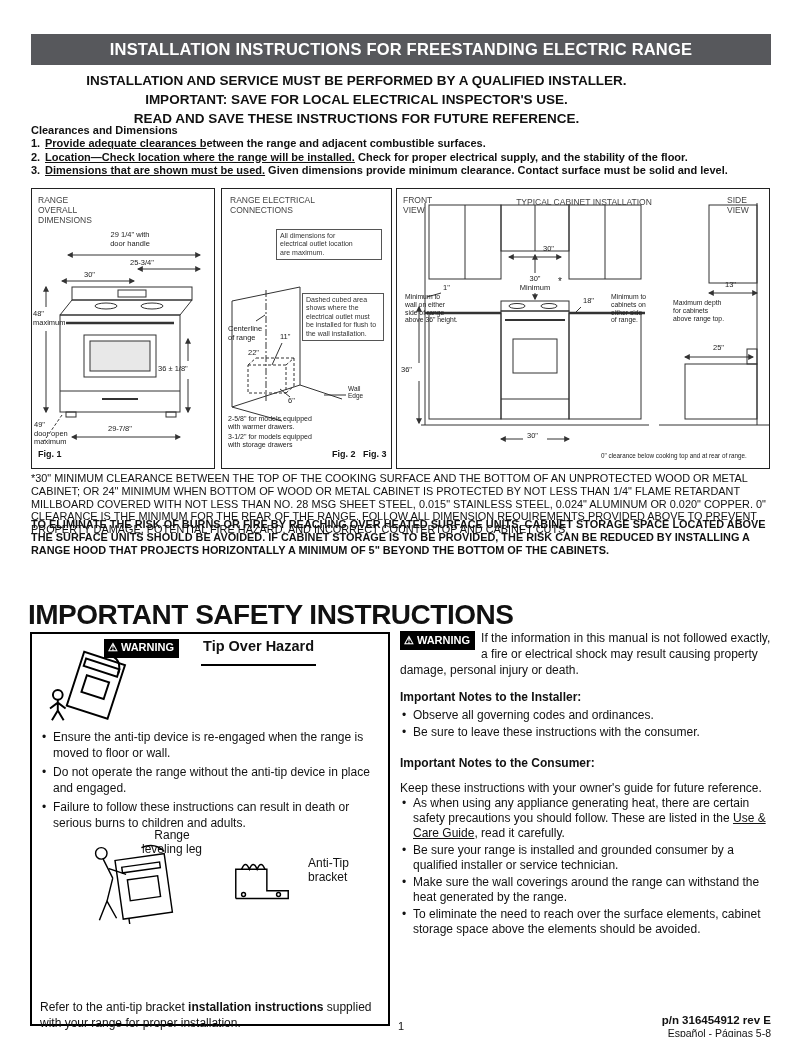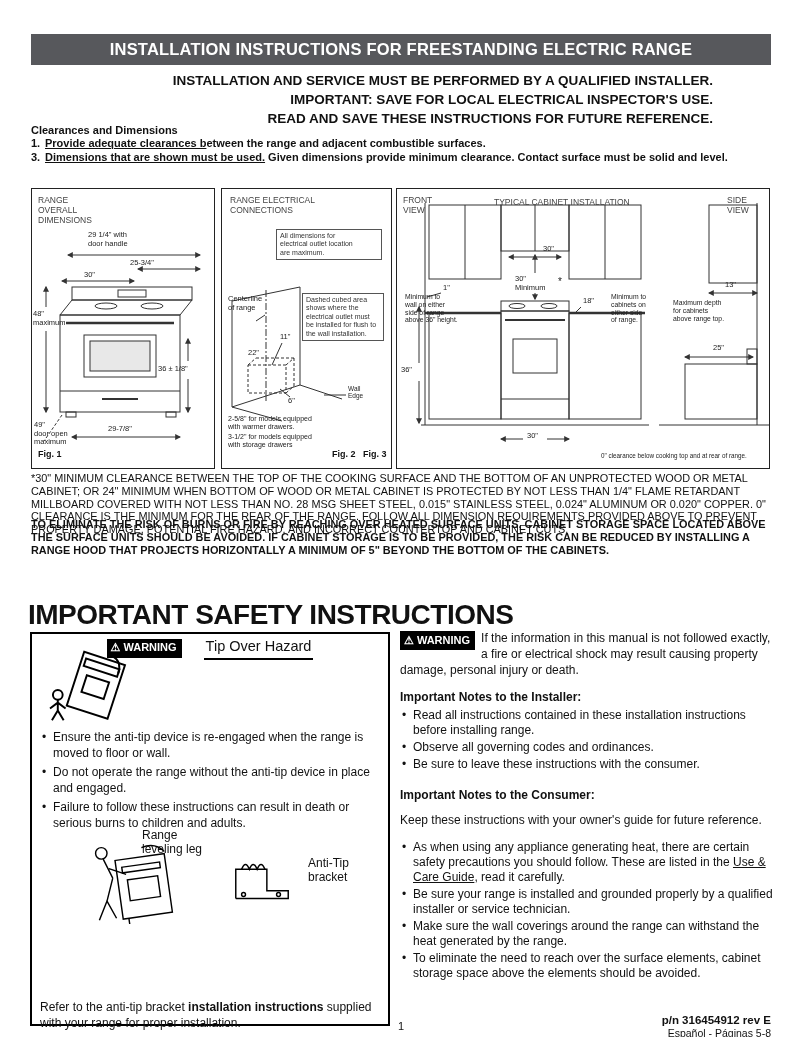--- a/index.html
+++ b/index.html
@@ -2,43 +2,43 @@
 <html><head>
 <meta charset="utf-8">
 <style>
   *{box-sizing:border-box}
   body{margin:0;background:#fff}
   .page{position:relative;width:802px;height:1037px;background:#fff;color:#111;
         font-family:"Liberation Sans",sans-serif;overflow:hidden}
   .abs{position:absolute}
   .hdr{position:absolute;left:31px;top:34px;width:740px;height:31px;background:#57585C;
        color:#fff;font-weight:bold;font-size:16.5px;line-height:31px;text-align:center;letter-spacing:.2px}
-  .notices{position:absolute;left:0;top:71px;width:713px;text-align:right;
+  .notices{position:absolute;left:0;top:71px;width:713px;text-align:center;
            font-weight:bold;font-size:13.5px;line-height:19px}
   .clr-head{position:absolute;left:31px;top:124px;font-size:11px;font-weight:bold}
   .clr-items{position:absolute;left:31px;top:137px;width:741px;font-size:11px;font-weight:bold;line-height:13.5px}
   .clr-items .num{display:inline-block;width:14px}
   .u{text-decoration:underline}
   .figbox{position:absolute;top:188px;height:281px;border:1px solid #222;background:#fff}
   .fig-svg{position:absolute;left:0;top:0}
   .fl{position:absolute;font-size:7.5px;line-height:1.15;white-space:pre-line;color:#222}
-  .flc{text-align:left}
+  .flc{text-align:center}
   .fig-title{position:absolute;font-size:8.5px;line-height:1.18;color:#444;white-space:pre-line}
   .fig-cap{position:absolute;font-size:9px;font-weight:bold;color:#111}
   .fig-note{position:absolute;border:1px solid #555;font-size:7px;line-height:1.2;
             padding:2px 3px;color:#333;white-space:pre-line;background:#fff}
   .para{position:absolute;left:31px;width:741px;font-size:10.9px;line-height:12.8px}
   .bold{font-weight:bold}
   .safety-h{position:absolute;left:28px;top:599px;font-size:28px;font-weight:bold;letter-spacing:-.5px}
   .tipbox{position:absolute;left:30px;top:632px;width:360px;height:394px;border:2px solid #000;
           font-size:12px;line-height:15.5px}
   .warn-badge{display:inline-flex;align-items:center;gap:3px;background:#000;color:#fff;
               font-weight:bold;font-size:11px;padding:1px 5px 2px 4px;vertical-align:middle}
   .warn-tri{font-size:11px;line-height:1}
-  .tip-title{font-size:14.5px;font-weight:normal;border-bottom:2px solid #000;padding:0 2px 4px;margin-left:22px}
+  .tip-title{font-size:14.5px;font-weight:bold;border-bottom:2px solid #000;padding:0 2px 10px;margin-left:22px}
   .bul{position:relative;padding-left:13px;margin-bottom:4px}
   .bul:before{content:"\2022";position:absolute;left:2px}
   .pre{white-space:pre-line}
   .rightcol{position:absolute;left:400px;top:630px;width:378px;font-size:12px;line-height:15px}
   .rightcol .bul{margin-bottom:2px}
   .subhead{font-weight:bold;margin:12px 0 3px}
   .footer-num{position:absolute;left:0;top:1020px;width:802px;text-align:center;font-size:11px}
   .pn{position:absolute;right:31px;top:1014px;font-size:11.5px;font-weight:bold}
   .es{position:absolute;right:31px;top:1027px;font-size:10.5px}
 </style>
@@ -51,20 +51,21 @@
 
   <div class="notices">
     <div>INSTALLATION AND SERVICE MUST BE PERFORMED BY A QUALIFIED INSTALLER.</div>
     <div>IMPORTANT: SAVE FOR LOCAL ELECTRICAL INSPECTOR'S USE.</div>
     <div>READ AND SAVE THESE INSTRUCTIONS FOR FUTURE REFERENCE.</div>
   </div>
 
   <div class="clr-head">Clearances and Dimensions</div>
   <div class="clr-items">
     <div><span class="num">1.</span><span class="u">Provide adequate clearances b</span><span>etween the range and adjacent combustible surfaces.</span></div>
+    <div><span class="num">2.</span><span class="u">Location—Check location where the range will be installed.</span><span> Check for proper electrical supply, and the stability of the floor.</span></div>
     <div><span class="num">3.</span><span class="u">Dimensions that are shown must be used.</span><span> Given dimensions provide minimum clearance. Contact surface must be solid and level.</span></div>
   </div>
 
   <div class="figbox" style="left:31px;width:184px">
     <svg class="fig-svg" width="184" height="279" viewBox="0 0 184 279">
       <defs>
           <marker id="m1" viewBox="0 0 10 10" refX="8" refY="5" markerWidth="6" markerHeight="6" orient="auto-start-reverse">
             <path d="M0 0L10 5L0 10z" fill="#333"></path>
           </marker>
         </defs>
@@ -127,21 +128,21 @@
         <line x1="60" y1="154" x2="50" y2="176"></line>
         <line x1="68" y1="208" x2="58" y2="200"></line>
         <line x1="124" y1="206" x2="102" y2="206"></line>
       </g>
     </svg>
     <span class="fig-title" style="left:8px;top:6px">RANGE ELECTRICAL
 CONNECTIONS</span>
     <div class="fig-note" style="left:54px;top:40px;width:106px">All dimensions for
 electrical outlet location
 are maximum.</div>
-    <span class="fl" style="left:6px;top:106px;width:38px">Centerline
+    <span class="fl" style="left:6px;top:136px;width:38px">Centerline
 of range</span>
     <div class="fig-note" style="left:80px;top:104px;width:82px">Dashed cubed area
 shows where the
 electrical outlet must
 be installed for flush to
 the wall installation.</div>
     <span class="fl" style="left:58px;top:144px">11"</span>
     <span class="fl" style="left:26px;top:160px">22"</span>
     <span class="fl" style="left:66px;top:208px">6"</span>
     <span class="fl" style="left:126px;top:196px;font-size:6.5px">Wall
@@ -290,31 +291,30 @@
   <div class="rightcol">
     <div style="line-height:16px">
       <span class="warn-badge" style="float:left;margin:1px 6px 2px 0">
           <span class="warn-tri">⚠</span>
           <span>WARNING</span>
         </span><span>If the information in this manual is not followed exactly, a fire or electrical shock may result causing property damage, personal injury or death.</span>
     </div>
     <div style="clear:both"></div>
     <div class="subhead">Important Notes to the Installer:</div>
     <div>
-      <div class="bul">Read all instructions contained in these installation instructions before installing range.</div>
       <div class="bul">Observe all governing codes and ordinances.</div>
       <div class="bul">Be sure to leave these instructions with the consumer.</div>
     </div>
     <div class="subhead" style="margin-top:16px">Important Notes to the Consumer:</div>
-    <div style="margin:10px 0 12px">Keep these instructions with your owner's guide for future reference.</div>
+    <div style="margin:10px 0 0">Keep these instructions with your owner's guide for future reference.</div>
     <div>
       <div class="bul">
         <span>As when using any appliance generating heat, there are certain safety precautions you should follow. These are listed in the </span><span class="u">Use &amp; Care Guide</span><span>, read it carefully.</span>
       </div>
-      <div class="bul">Be sure your range is installed and grounded properly by a qualified installer or service technician.</div>
+      <div class="bul">Be sure your range is installed and grounded consumer by a qualified installer or service technician.</div>
       <div class="bul">Make sure the wall coverings around the range can withstand the heat generated by the range.</div>
       <div class="bul">To eliminate the need to reach over the surface elements, cabinet storage space above the elements should be avoided.</div>
     </div>
   </div>
 
   <div class="footer-num">1</div>
   <div class="pn">p/n 316454912 rev E</div>
   <div class="es">Español - Páginas 5-8</div>
 
 </div>

